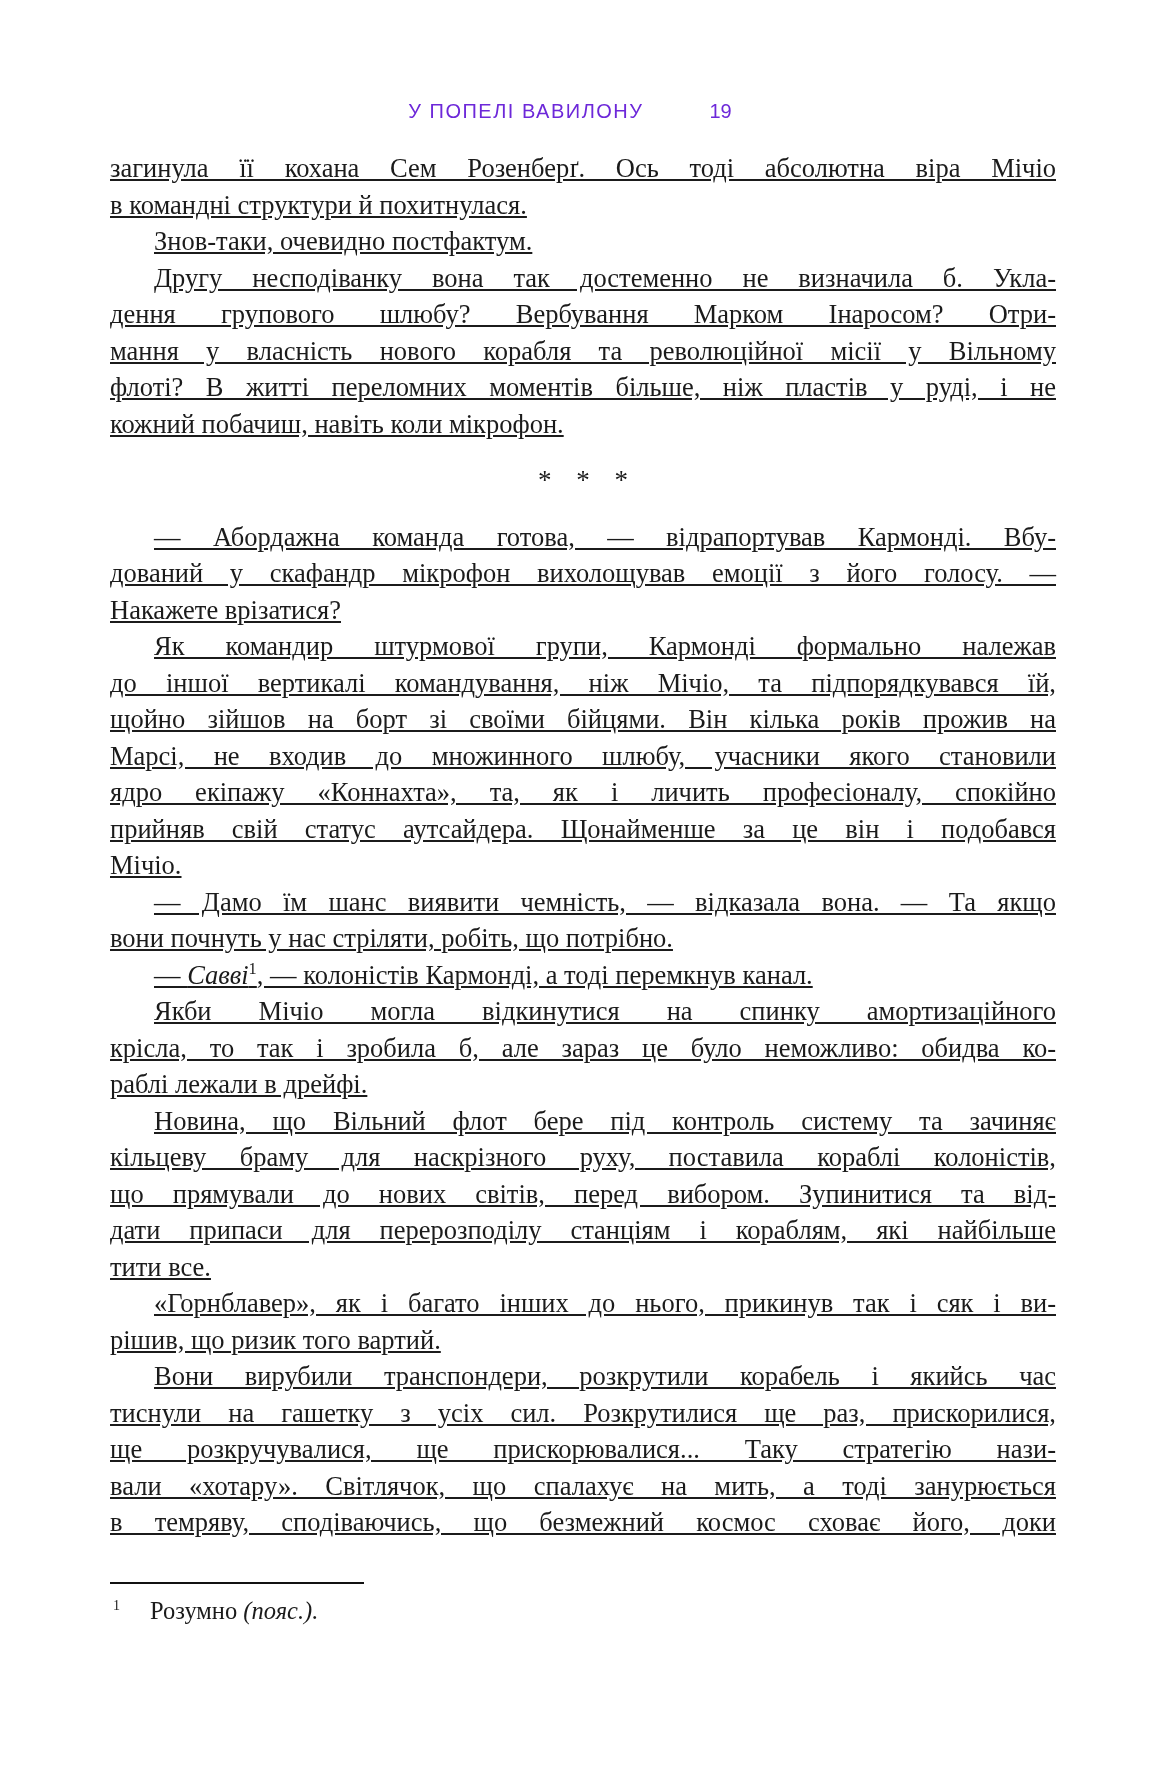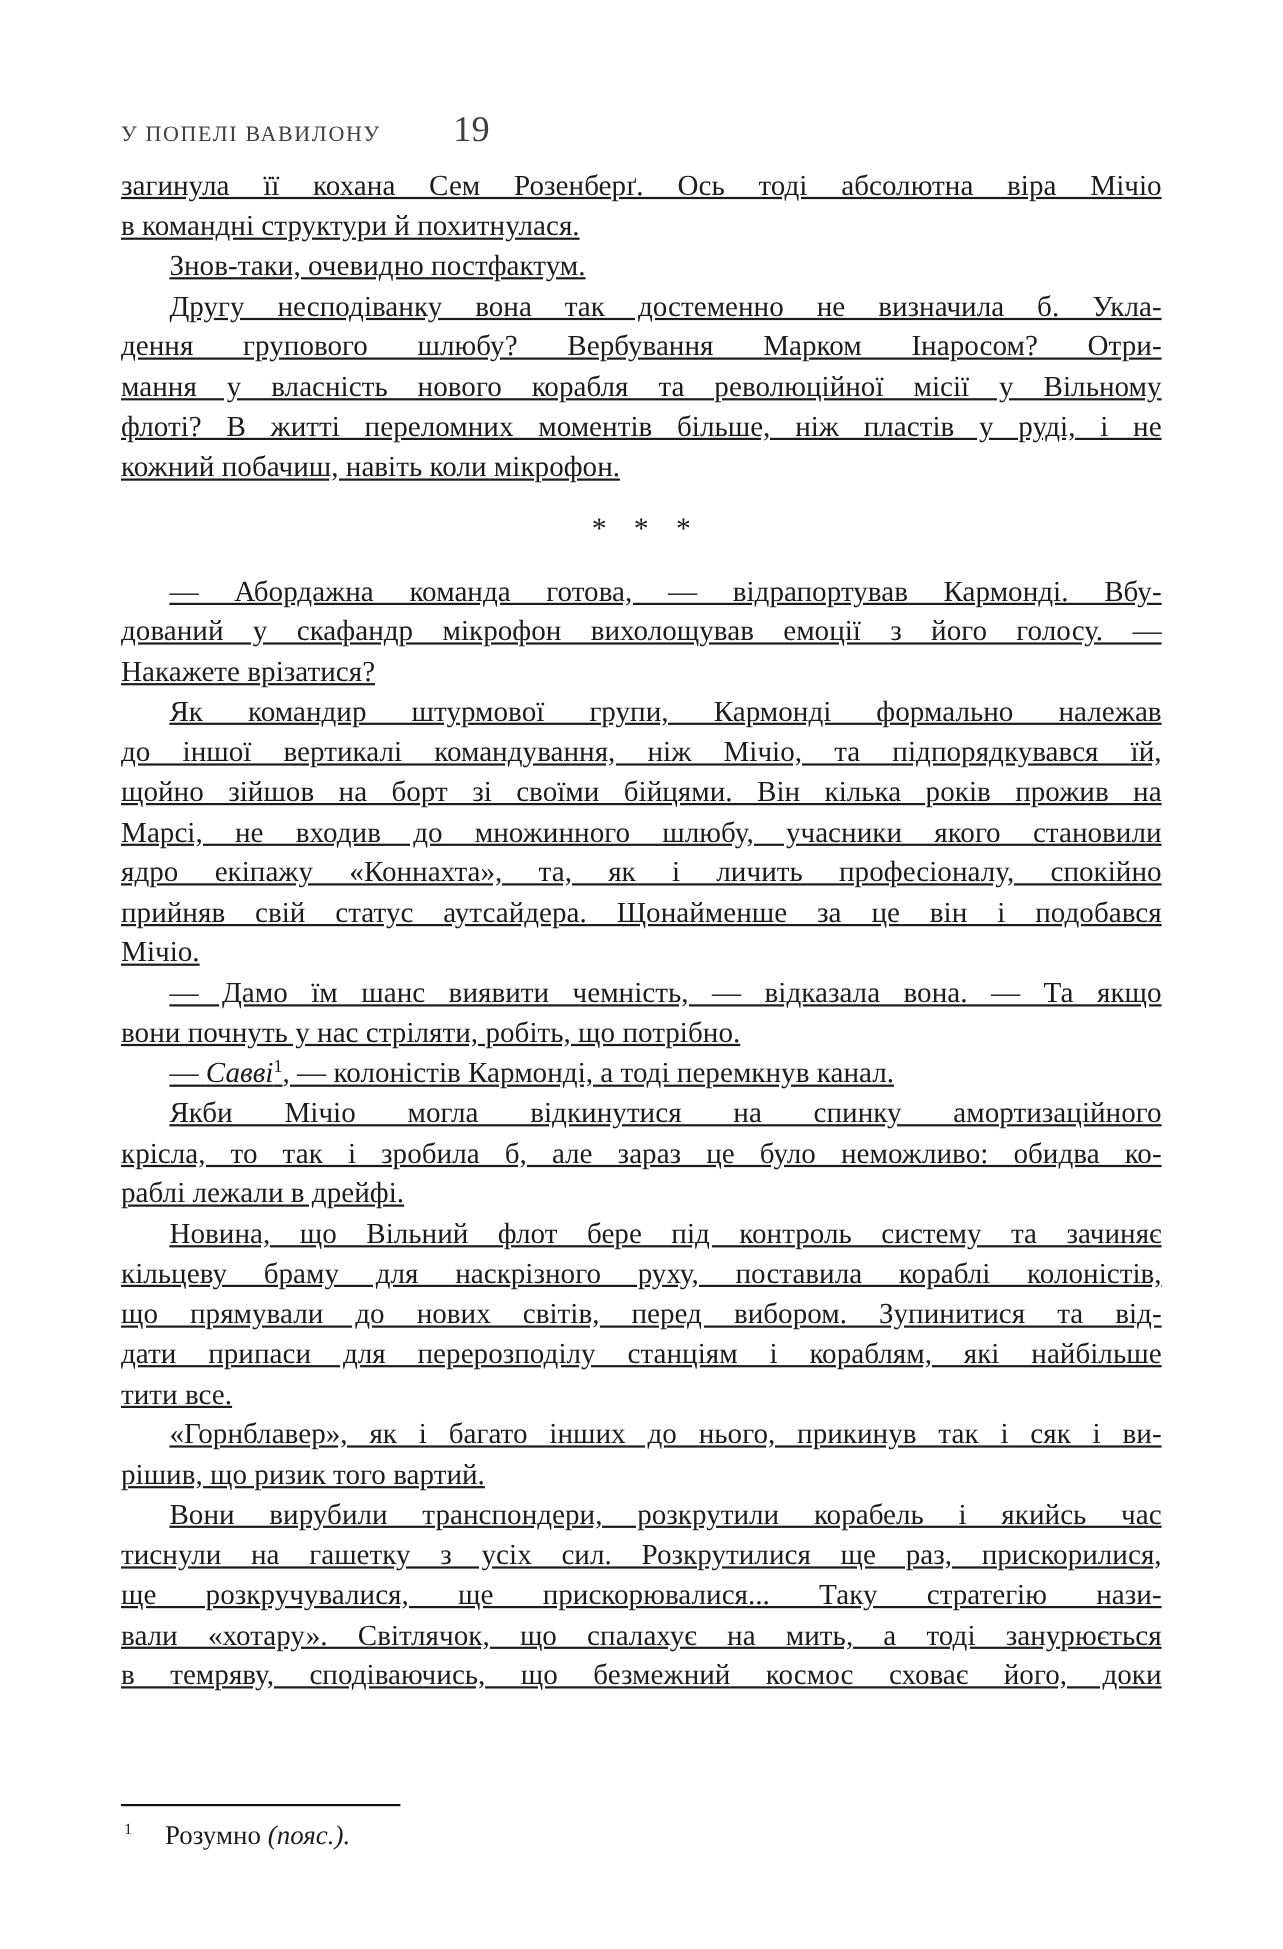--- a/index.html
+++ b/index.html
@@ -15,33 +15,33 @@
     overflow: hidden;
     font-family: "Liberation Serif", "DejaVu Serif", serif;
     color: #1b1b1b;
   }
   .running-header {
     position: absolute;
     top: 100px;
     left: 110px;
     width: 920px;
     display: flex;
-    justify-content: flex-start;
+    justify-content: center;
     align-items: baseline;
     gap: 66px;
-    font-family: Liberation Serif, serif;
-    color: #404040;
+    font-family: Liberation Sans, sans-serif;
+    color: #6d28d9;
   }
   .running-title {
     font-size: 20px;
     letter-spacing: 1.5px;
     font-weight: 400;
   }
   .page-number {
-    font-size: 33px;
+    font-size: 20px;
     font-weight: 400;
   }
   .body-text {
     position: absolute;
     top: 150px;
     left: 110px;
     width: 946px;
     font-size: 26.5px;
     line-height: 36.5px;
   }
@@ -63,21 +63,21 @@
   .scene-break {
     text-align: center;
     margin: 20px 0 20px 0;
     font-size: 27px;
     word-spacing: 18px;
     line-height: 36.5px;
   }
   .footnote {
     position: absolute;
     left: 110px;
-    top: 1640px;
+    top: 1582px;
     width: 946px;
     font-size: 24.5px;
     line-height: 30px;
   }
   .footnote-rule {
     width: 254px;
     border-top: 2px solid #111;
     margin-bottom: 12px;
   }
   .footnote-marker {

